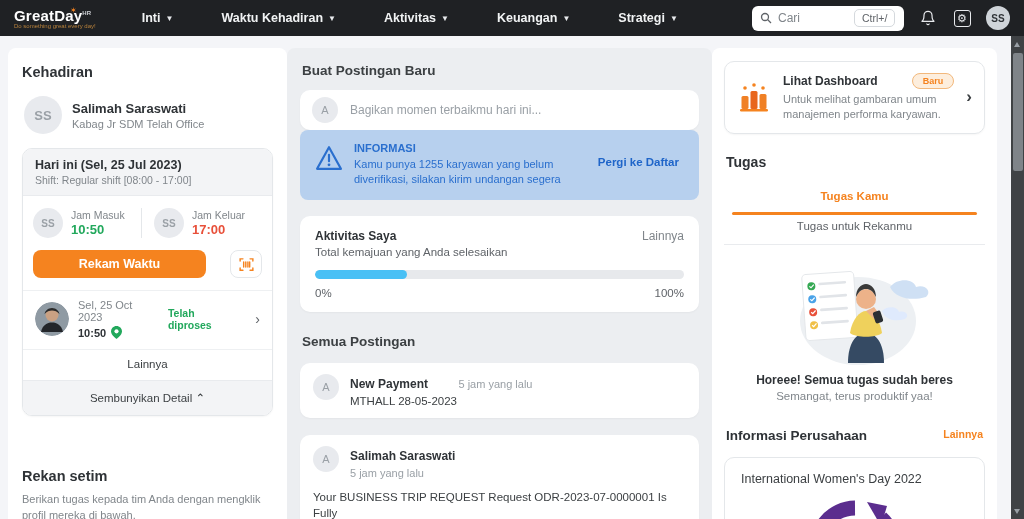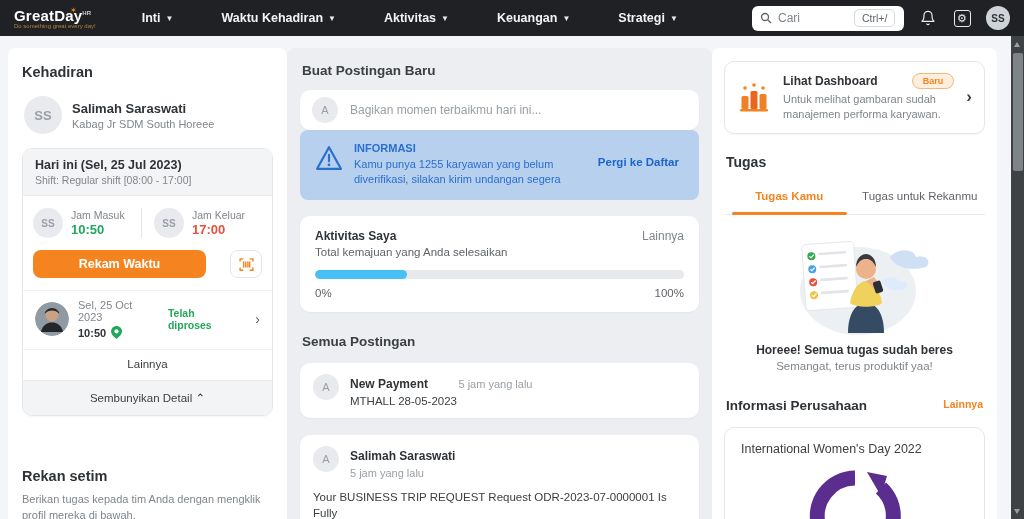--- a/index.html
+++ b/index.html
@@ -147,21 +147,21 @@
     cursor:pointer; }
   .dash-card .tx { flex:1; }
   .dash-row1 { display:flex; align-items:center; gap:10px; }
   .dash-title { font-size:12px; font-weight:bold; }
   .badge-baru { margin-left:auto; background:#fdeedd; border:1px solid #f2b87c;
     color:#f5831f; font-size:9px; font-weight:bold; border-radius:9px; padding:2px 10px; }
   .dash-desc { font-size:11px; color:#80868b; margin-top:3px; line-height:1.35;
     max-width:170px; }
   .dash-chev { font-size:17px; color:#3c4043; font-weight:bold; }
   .tugas-h { font-size:14px; font-weight:bold; margin:20px 2px 14px; }
-  .tabs { display:flex; border-bottom:1px solid #e9ebee; }
+  .tabs { display:flex; border-bottom:1px solid #e9ebee;flex-direction:column; }
   .tab { flex:1; text-align:center; font-size:11.5px; padding:6px 0 12px; cursor:pointer; }
   .tab.active { color:#f5831f; font-weight:bold; position:relative; }
   .tab.active::after { content:""; position:absolute; left:8px; right:8px; bottom:-1px;
     height:3px; background:#f5831f; border-radius:2px; }
   .tab.idle { color:#5f6368; }
   .illus-wrap { display:flex; justify-content:center; margin-top:14px; }
   .empty-t { text-align:center; font-size:12px; font-weight:bold; margin-top:6px; }
   .empty-s { text-align:center; font-size:11.5px; color:#80868b; margin-top:3px; }
   .cinfo-h { display:flex; margin:26px 2px 14px; }
   .cinfo-h h2 { font-size:13.5px; }
@@ -237,21 +237,21 @@
 
   <div class="panel-left">
     <h2 class="sec">Kehadiran</h2>
 
     <div class="profile">
       <div class="avatar-lg">
           <span>SS</span>
         </div>
       <div>
         <div class="nm">Salimah Saraswati</div>
-        <div class="rl">Kabag Jr SDM South Horeee</div>
+        <div class="rl">Kabag Jr SDM Telah Office</div>
       </div>
     </div>
 
     <div class="att-card">
       <div class="att-head">
         <div class="t1">Hari ini (Sel, 25 Jul 2023)</div>
         <div class="t2">Shift: Regular shift [08:00 - 17:00]</div>
       </div>
 
       <div class="clock-row">
@@ -403,21 +403,21 @@
         <rect x="4.5" y="16" width="7" height="13" rx="1.5" fill="#f08025"></rect>
         <rect x="13.5" y="11" width="7" height="18" rx="1.5" fill="#e8661d"></rect>
         <rect x="22.5" y="14" width="7" height="15" rx="1.5" fill="#f08025"></rect>
         <rect x="3" y="29" width="28" height="2.4" rx="1.2" fill="#f5831f"></rect>
       </svg>
       <div class="tx">
         <div class="dash-row1">
           <span class="dash-title">Lihat Dashboard</span>
           <span class="badge-baru">Baru</span>
         </div>
-        <div class="dash-desc">Untuk melihat gambaran sudah manajemen performa karyawan.</div>
+        <div class="dash-desc">Untuk melihat gambaran umum manajemen performa karyawan.</div>
       </div>
       <span class="dash-chev">›</span>
     </div>
 
     <div class="tugas-h">Tugas</div>
 
     <div class="tabs">
       <div class="tab active">Tugas Kamu</div>
       <div class="tab idle">Tugas untuk Rekanmu</div>
     </div>

